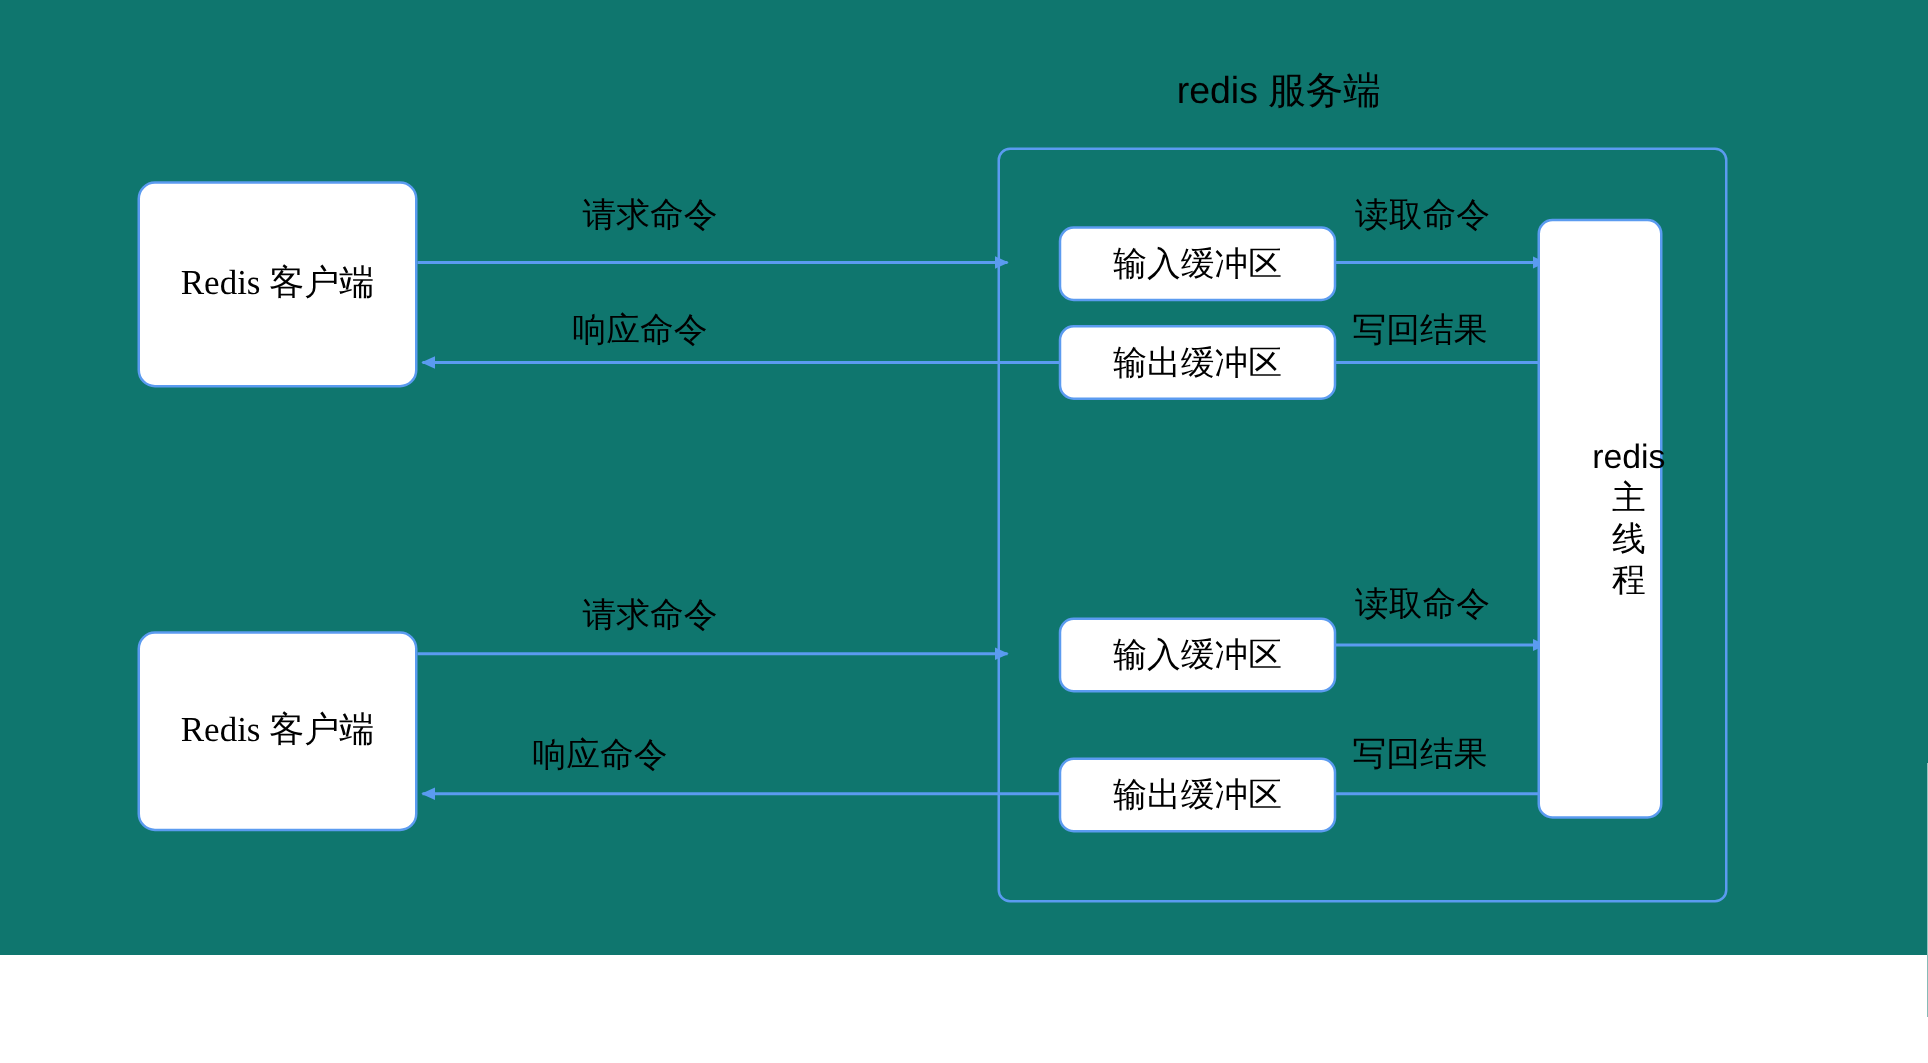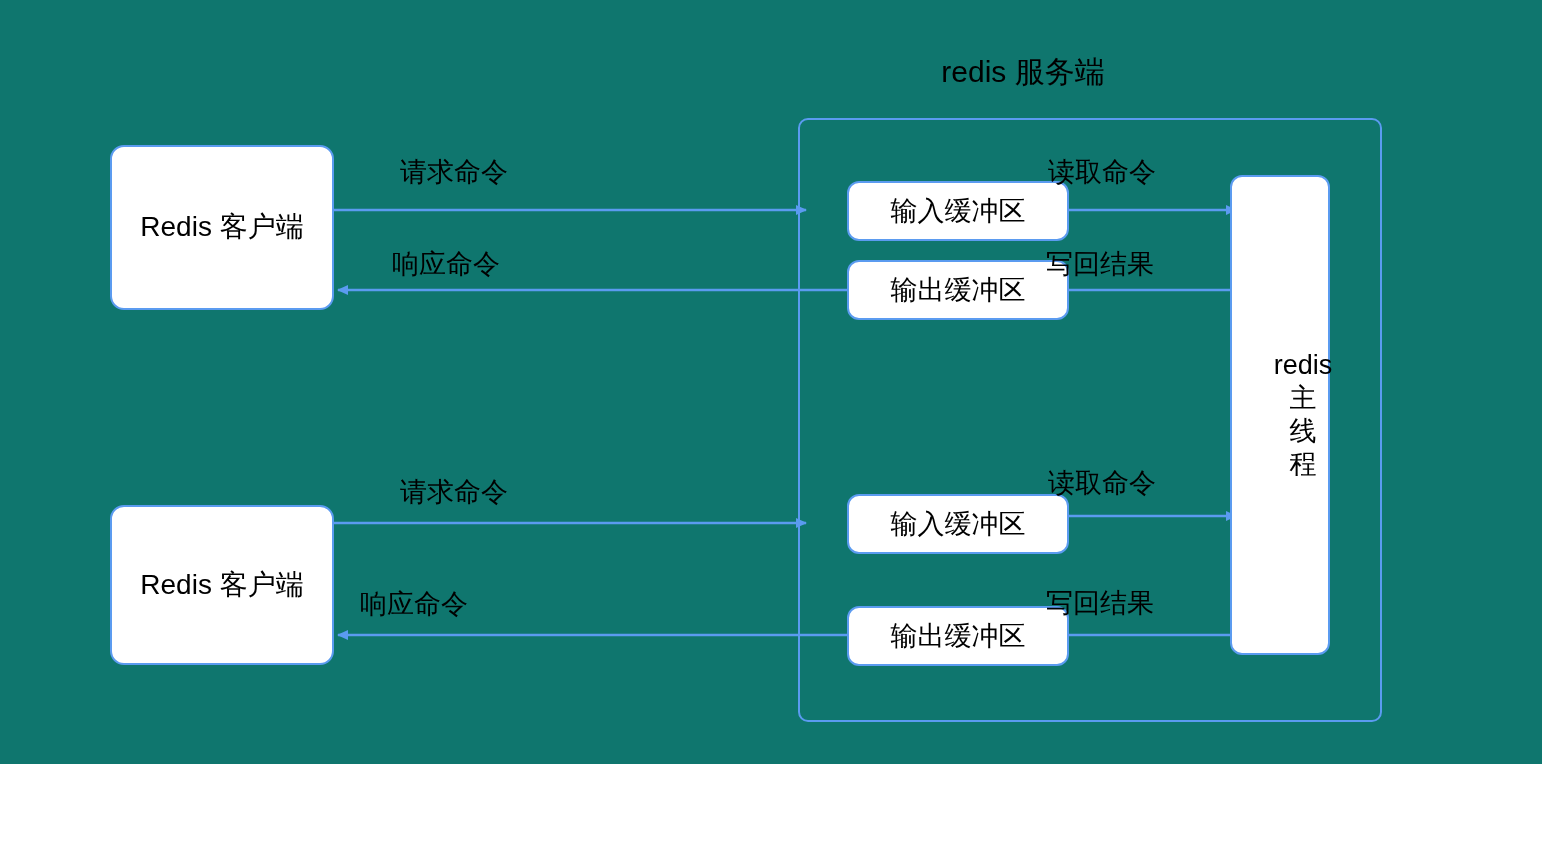--- a/index.html
+++ b/index.html
@@ -29,20 +29,21 @@
     align-items: center;
     justify-content: center;
     text-align: center;
     color: #000000;
     line-height: 1.22;
   }
   .node.client {
     border: 2px solid #5b9bf0;
     border-radius: 14px;
     font-size: 28px;
+    font-family: Liberation Serif, serif;
   }
   .node.buffer {
     border: 2px solid #5b9bf0;
     border-radius: 12px;
     font-size: 27px;
     margin-left: 28px;
   }
   .node.thread {
     border: 2px solid #5b9bf0;
     border-radius: 12px;
@@ -54,21 +55,21 @@
     box-sizing: border-box;
     border: 2px solid #5b9bf0;
     border-radius: 10px;
     background: transparent;
   }
   .edge-label {
     position: absolute;
     color: #000000;
     font-size: 27px;
     white-space: nowrap;
-    text-align: left;
+    text-align: center;
   }
   .title {
     position: absolute;
     color: #000000;
     font-size: 30px;
     white-space: nowrap;
     text-align: center;
   }
   .thread-line { display: block; margin-left: 46px; }
 </style>

